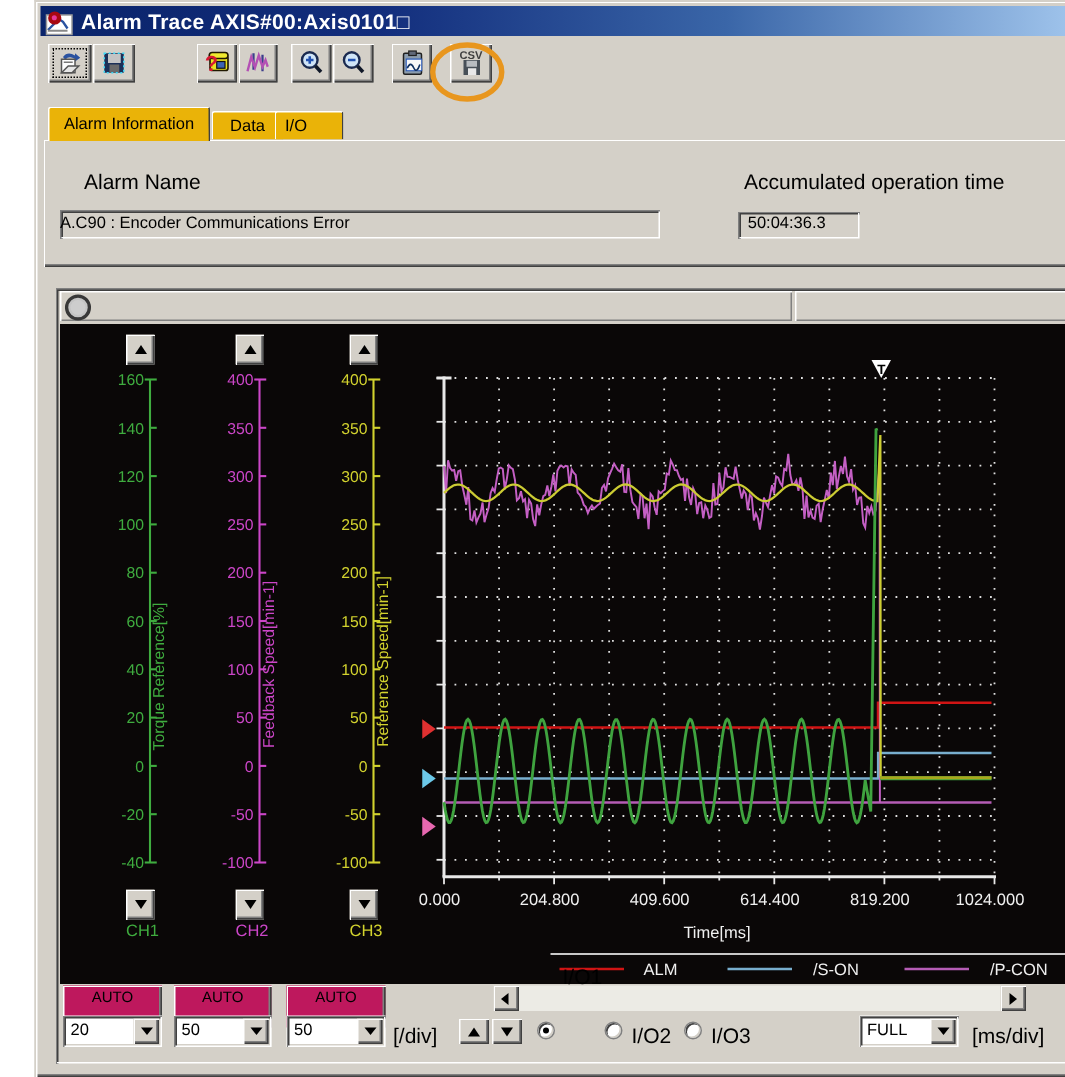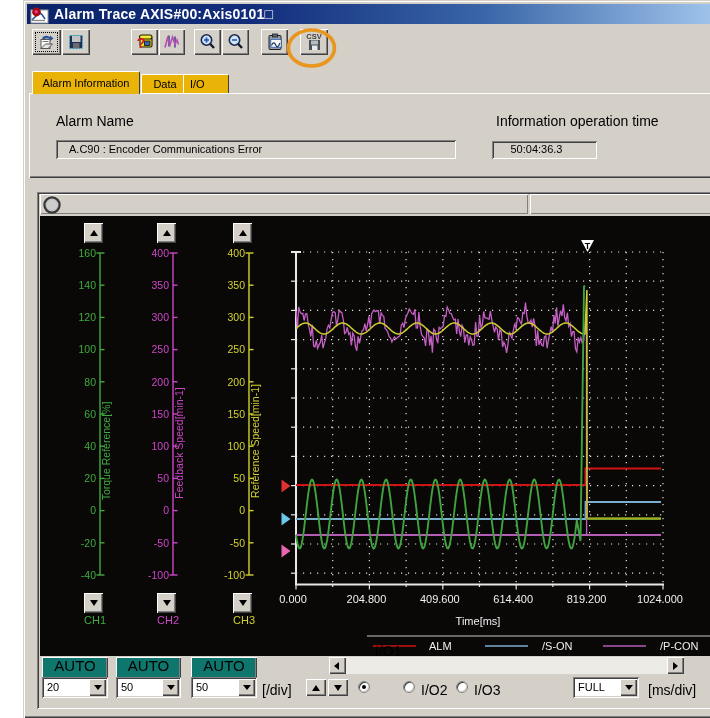--- a/index.html
+++ b/index.html
@@ -26,23 +26,23 @@
 .raised{box-shadow:inset 1px 1px 0 #fff, inset -1px -1px 0 #404040, inset -2px -2px 0 #808080}
 #chartpanel{left:13px;top:191px;width:686px;height:517px;background:#d4d0c8;
  box-shadow:inset 1px 1px 0 #808080, inset -1px -1px 0 #fff, inset 2px 2px 0 #404040}
 .arrowbtn{position:absolute;width:19px;height:20px;background:#d4d0c8;
  box-shadow:inset 1px 1px 0 #fff, inset -1px -1px 0 #404040, inset -2px -2px 0 #808080;
  text-align:center}
 .tri-up{width:0;height:0;border-left:4.5px solid transparent;border-right:4.5px solid transparent;
  border-bottom:6px solid #000;margin:7px auto 0}
 .tri-down{width:0;height:0;border-left:4.5px solid transparent;border-right:4.5px solid transparent;
  border-top:6px solid #000;margin:7px auto 0}
-.autobtn{position:absolute;top:656px;height:28px;background:#0f766e;
+.autobtn{position:absolute;top:656px;height:28px;background:#be185d;
  box-shadow:inset 1px 1px 0 #fff, inset -1px -1px 0 #404040, inset -2px -2px 0 #808080;
- text-align:center;line-height:17px;font-size:15px}
+ text-align:center;line-height:17px;font-size:10px}
 .combo{position:absolute;top:676px;height:21px;background:#fff;
  box-shadow:inset 1px 1px 0 #808080, inset -1px -1px 0 #fff, inset 2px 2px 0 #404040, inset -2px -2px 0 #d4d0c8;
  line-height:20px;padding-left:5px;font-size:11px}
 .combo .drop{position:absolute;right:2px;top:2px;bottom:2px;width:17px;background:#d4d0c8;
  box-shadow:inset 1px 1px 0 #fff, inset -1px -1px 0 #404040, inset -2px -2px 0 #808080}
 .combo .drop i{display:block;width:0;height:0;border-left:4px solid transparent;border-right:4px solid transparent;
  border-top:5px solid #000;margin:6px auto 0}
 .radio{position:absolute;width:12px;height:12px;border-radius:50%;background:#fff;
  border:1px solid #808080;box-shadow:inset 1px 1px 0 #404040, inset -1px -1px 0 #d4d0c8}
 .radio.sel::after{content:"";position:absolute;left:3px;top:3px;width:4px;height:4px;border-radius:50%;background:#000}
@@ -128,23 +128,23 @@
 </div>
 <svg class="abs" style="left:258px;top:24px" width="60" height="46">
   <ellipse cx="29.5" cy="23" rx="23" ry="18" fill="none" stroke="#e8961e" stroke-width="3.6"></ellipse>
 </svg>
 
 <div class="tab" style="left:8px;top:70px;width:108px;height:23px;line-height:22px;z-index:2">Alarm Information</div>
 <div class="tab" style="left:117px;top:73px;width:48px;height:19px;line-height:18px">Data</div>
 <div class="tab" style="left:159px;top:73px;width:46px;height:19px;line-height:18px;text-align:left;padding-left:6px">I/O</div>
 <div id="tabpanel" class="abs"></div>
 <div class="lbl" style="left:32px;top:112px">Alarm Name</div>
-<div class="abs sunken" style="left:32px;top:139px;width:400px;height:19px;background:#d4d0c8;line-height:18px;padding-left:13px">A.C90 : Encoder Communications Error</div>
-<div class="lbl" style="left:472px;top:112px">Information operation time</div>
-<div class="abs sunken" style="left:468px;top:140px;width:105px;height:18px;background:#d4d0c8;line-height:17px;text-align:center;padding-right:16px">50:04:36.3</div>
+<div class="abs sunken" style="left:16px;top:139px;width:400px;height:19px;background:#d4d0c8;line-height:18px;padding-left:0">A.C90 : Encoder Communications Error</div>
+<div class="lbl" style="left:472px;top:112px">Accumulated operation time</div>
+<div class="abs sunken" style="left:468px;top:140px;width:81px;height:18px;background:#d4d0c8;line-height:17px;text-align:center;padding-right:16px">50:04:36.3</div>
 
 <div id="chartpanel" class="abs"></div>
 <div class="abs raisedthin" style="left:16px;top:193px;width:488px;height:20px;background:#d4d0c8"></div>
 <div class="abs raisedthin" style="left:506px;top:193px;width:190px;height:20px;background:#d4d0c8"></div>
 <svg class="abs" style="left:19px;top:195px" width="18" height="18">
   <circle cx="9" cy="9" r="7.6" fill="#c4c4c4" stroke="#383838" stroke-width="2.2"></circle>
   <circle cx="9" cy="9" r="5" fill="#cdcdcd"></circle>
 </svg>
 
 <svg width="680" height="440" viewBox="0 0 680 440" style="position:absolute;left:16px;top:215px" font-family="Liberation Sans, sans-serif">

